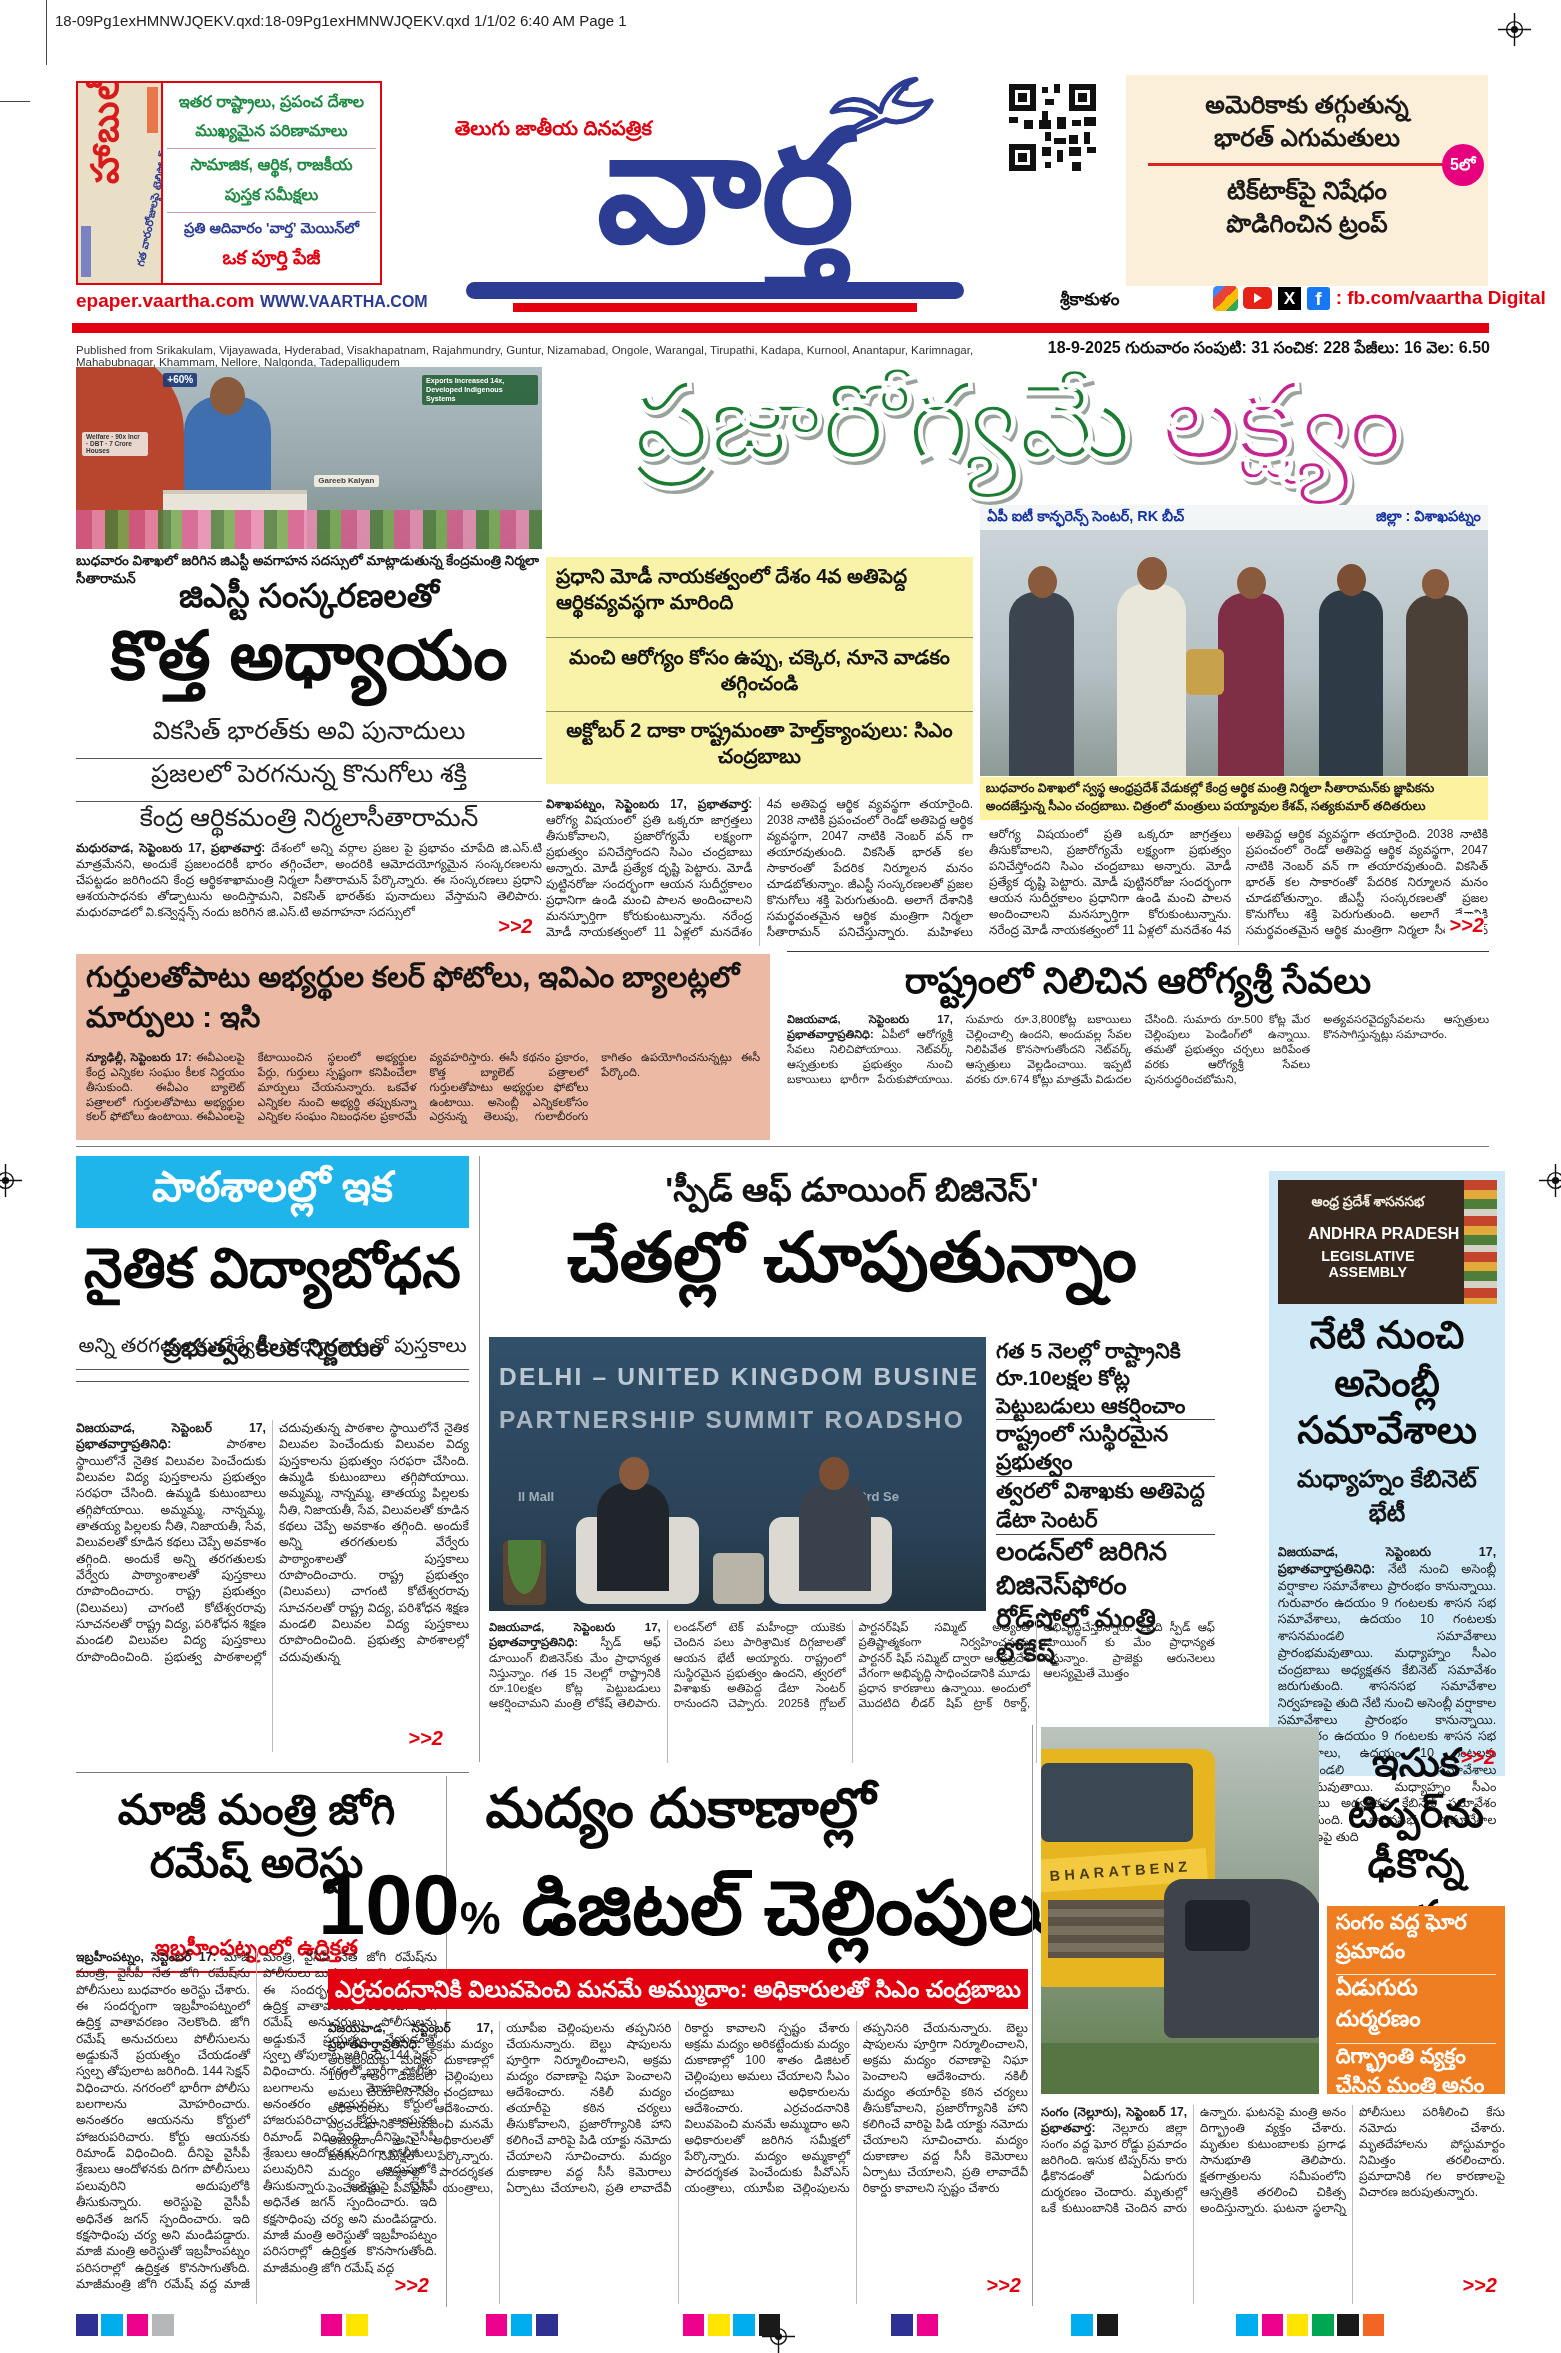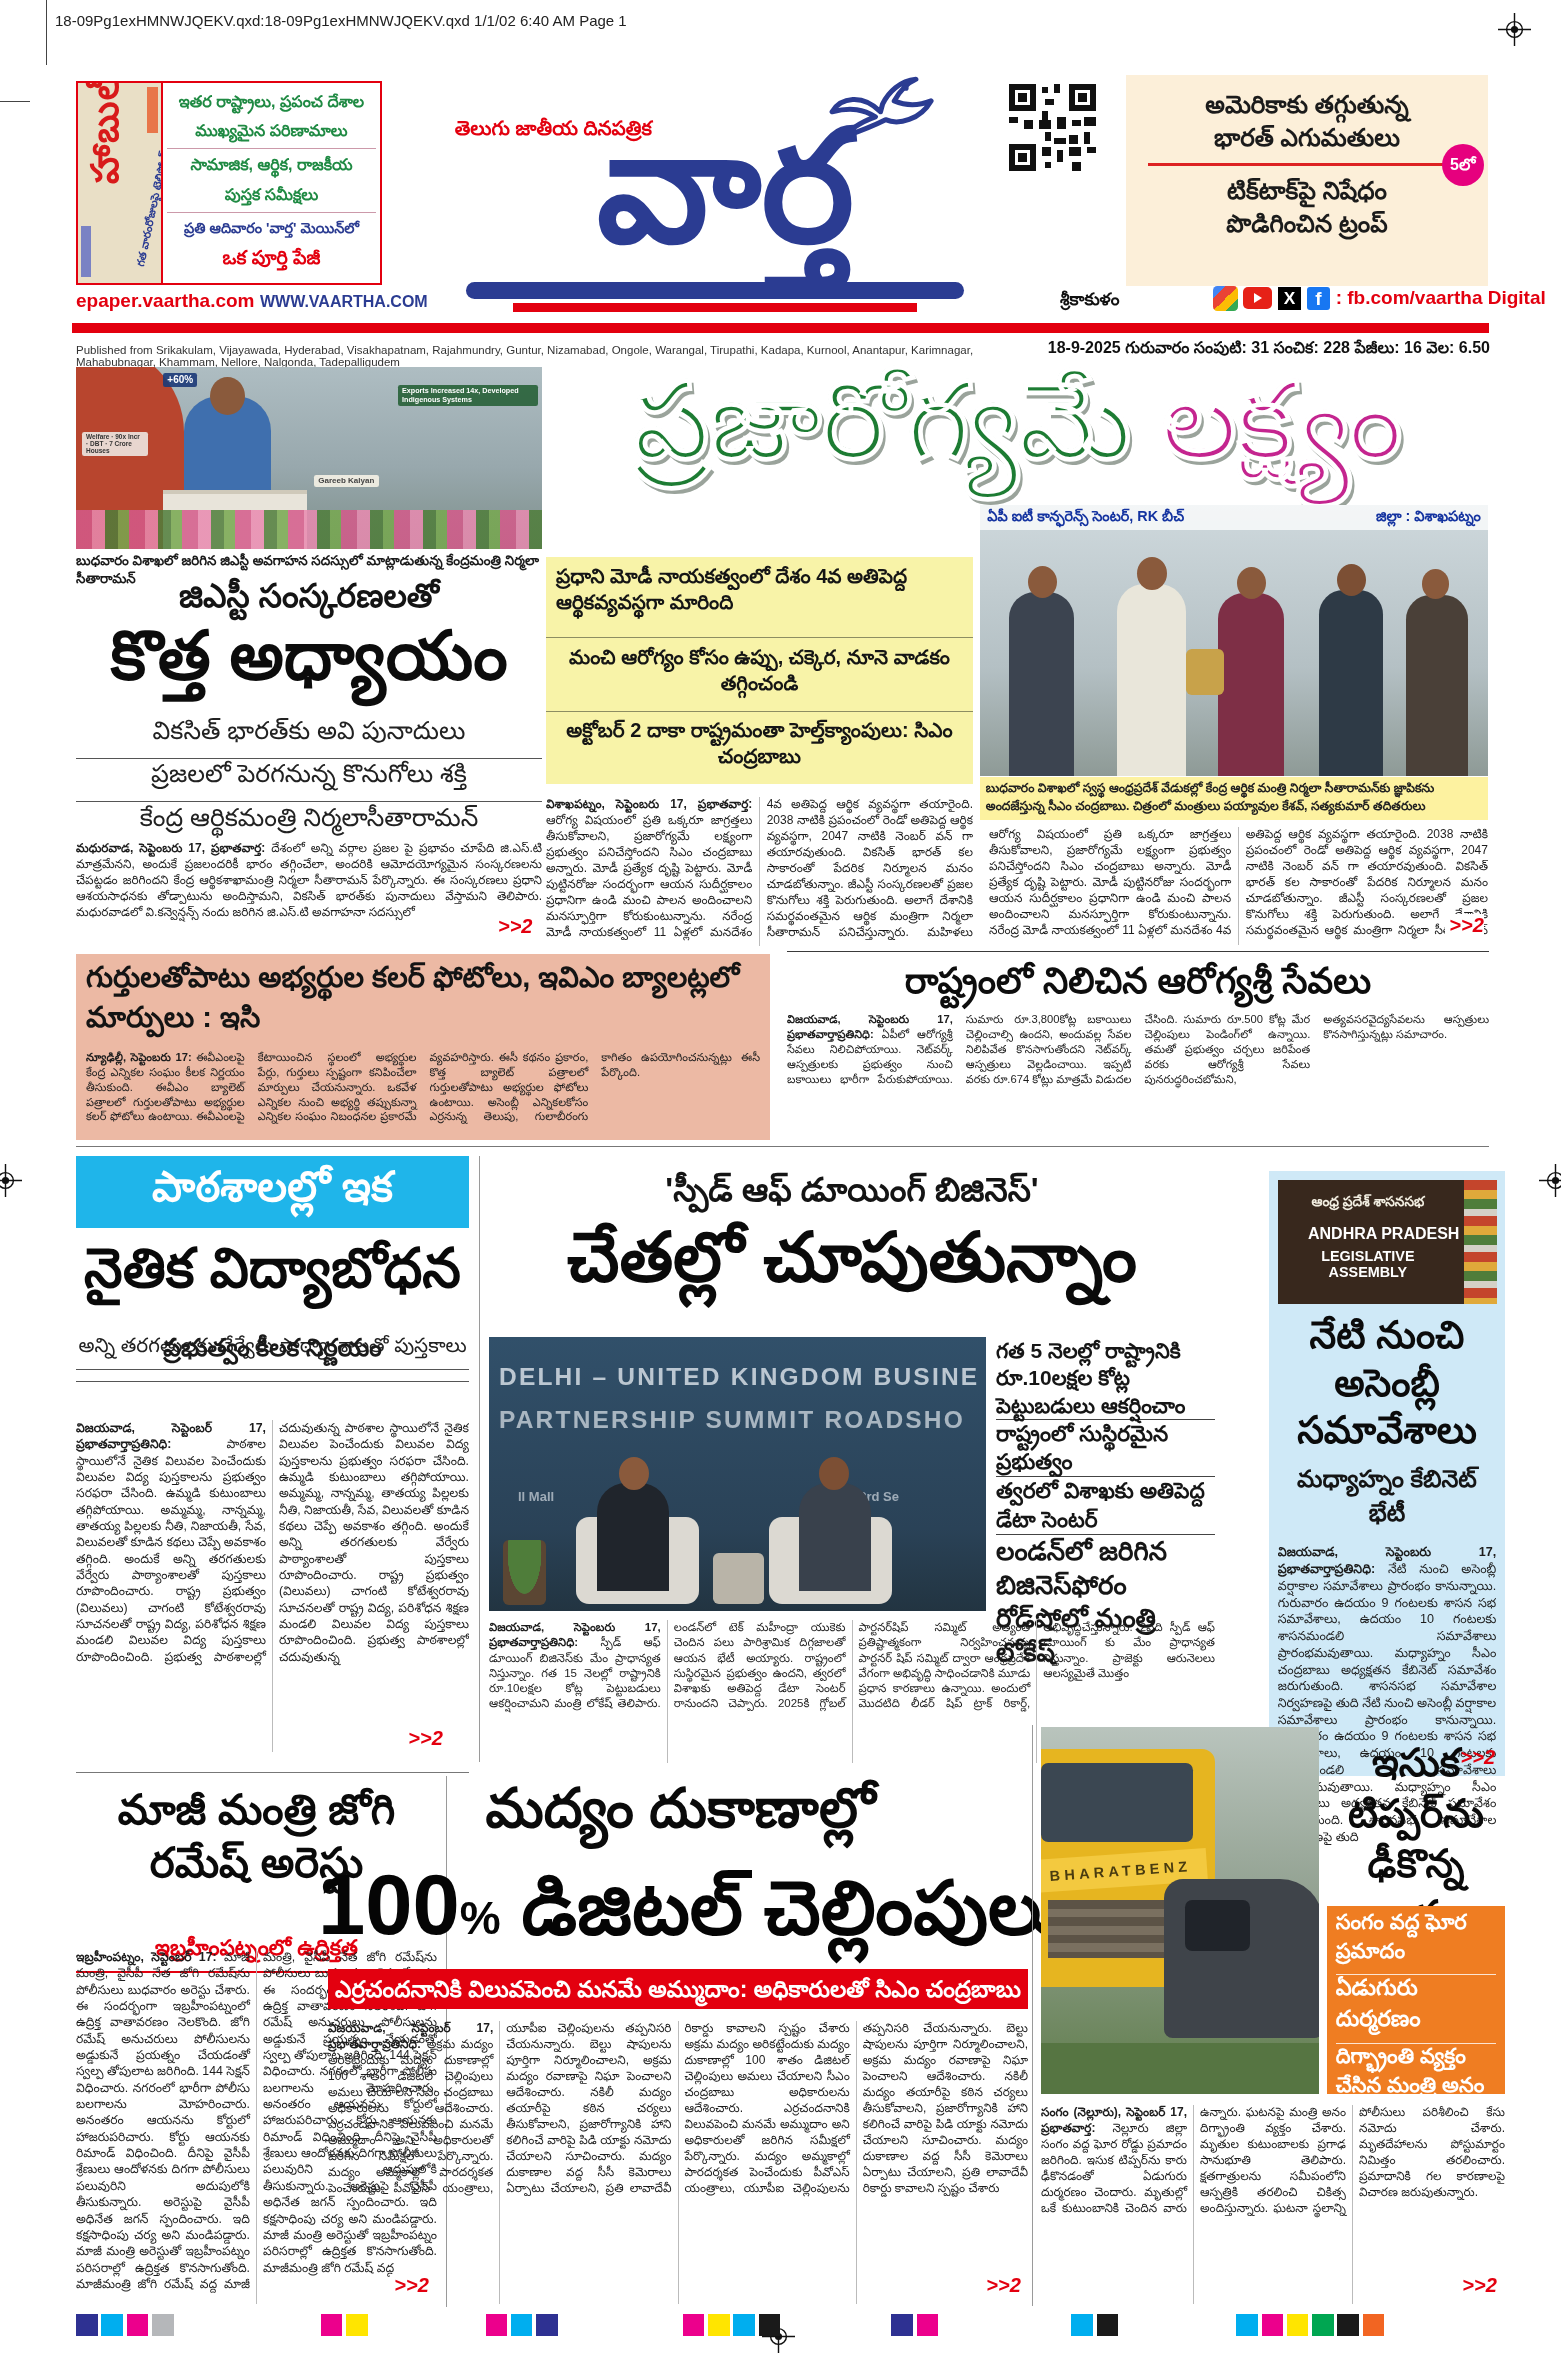--- a/index.html
+++ b/index.html
@@ -150,21 +150,21 @@
   <span class="outline-head" style="color:#1d7c33;">ప్రజారోగ్యమే</span>
   <span class="outline-head" style="color:#c4258f;">లక్ష్యం</span>
 </div>
 
 <div class="photo" style="left:76px;top:367px;width:466px;height:182px;background:linear-gradient(180deg,#aebdc2 0%,#98a8ad 55%,#7e8f8a 100%);">
   <div style="position:absolute;left:-29px;top:-21.7px;width:137px;height:217px;background:#b8452e;border-radius:0 87px 0 0;"></div>
   <div style="position:absolute;left:108px;top:29px;width:87px;height:130px;background:#3f6fae;border-radius:35px 35px 0 0;"></div>
   <div style="position:absolute;left:134px;top:10px;width:35px;height:38px;background:#8a5a3c;border-radius:50%;"></div>
   <div style="position:absolute;left:87px;top:123px;width:144px;height:65px;background:#e8e4da;border-top:4.3px solid #cfc9ba;"></div>
   <div style="position:absolute;left:0;bottom:0;width:100%;height:39px;background:repeating-linear-gradient(90deg,#d45a8a 0 16px,#e98ab0 16px 29px,#4f7d3a 29px 42px,#77a84f 42px 53px);opacity:.85;"></div>
-  <div class="chip" style="right:4.3px;top:18px;width:140px;background:rgba(32,92,48,.85);color:#fff;font-size:7.2px;">Exports Increased 14x, Developed Indigenous Systems</div>
+  <div class="chip" style="right:4.3px;top:8px;width:116px;background:rgba(32,92,48,.85);color:#fff;font-size:7.2px;">Exports Increased 14x, Developed Indigenous Systems</div>
   <div class="chip" style="left:87px;top:5.8px;background:rgba(28,58,120,.9);color:#fff;font-size:10px;">+60%</div>
   <div class="chip" style="left:5.8px;top:65px;width:66px;background:rgba(240,240,235,.85);color:#333;font-size:6.5px;">Welfare · 90x Incr · DBT · 7 Crore Houses</div>
   <div class="chip" style="left:238px;top:108px;background:rgba(245,242,230,.9);color:#444;font-size:8px;">Gareeb Kalyan</div>
 </div>
 <div class="abs" style="left:76px;top:553px;width:466px;font-size:13.4px;font-weight:bold;color:#1a1a1a;">బుధవారం  విశాఖలో జరిగిన జిఎస్టీ అవగాహన సదస్సులో మాట్లాడుతున్న కేంద్రమంత్రి నిర్మలా సీతారామన్</div>
 <div class="abs ctr kicker" style="left:76px;top:577px;width:466px;font-size:33px;">జిఎస్టీ సంస్కరణలతో</div>
 <div class="abs ctr" style="left:76px;top:618px;width:466px;font-size:68px;font-weight:bold;color:#0c0c0c;line-height:1.1;">కొత్త అధ్యాయం</div>
 <div class="abs ctr sep" style="left:76px;top:716px;width:466px;font-size:25px;color:#222;padding-bottom:7.2px;">వికసిత్ భారత్‌కు అవి పునాదులు</div>
 <div class="abs ctr sep" style="left:76px;top:759px;width:466px;font-size:25px;color:#222;padding-bottom:7.2px;">ప్రజలలో పెరగనున్న కొనుగోలు శక్తి</div>
 <div class="abs ctr" style="left:76px;top:803px;width:466px;font-size:25px;color:#222;">కేంద్ర ఆర్థికమంత్రి నిర్మలాసీతారామన్</div>

